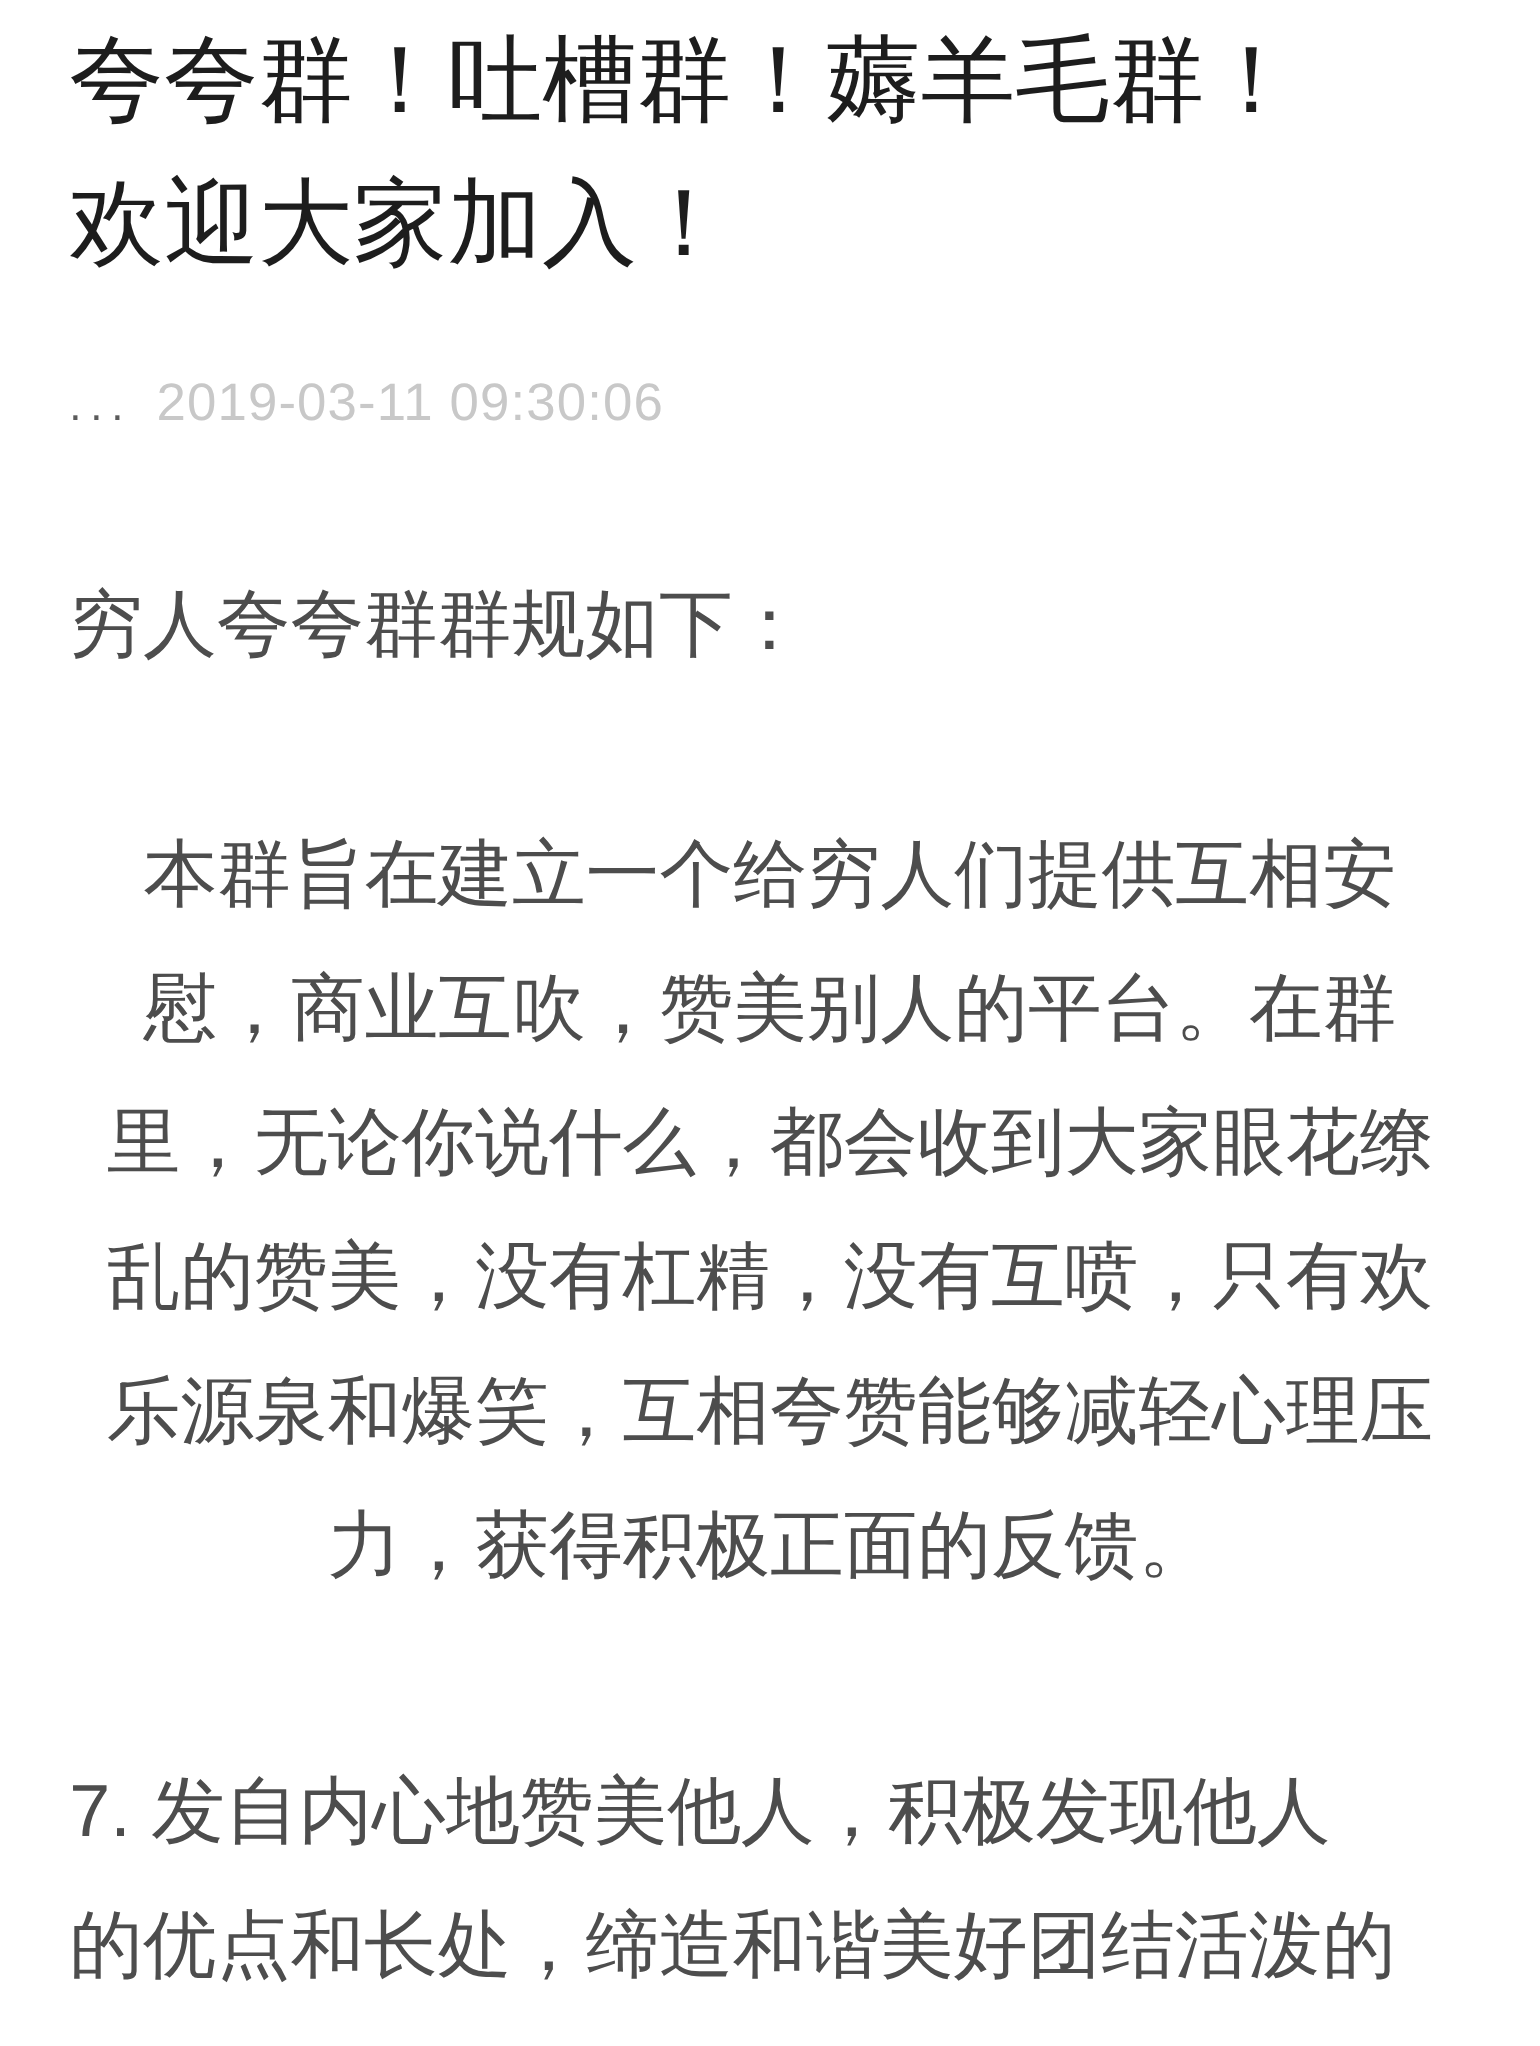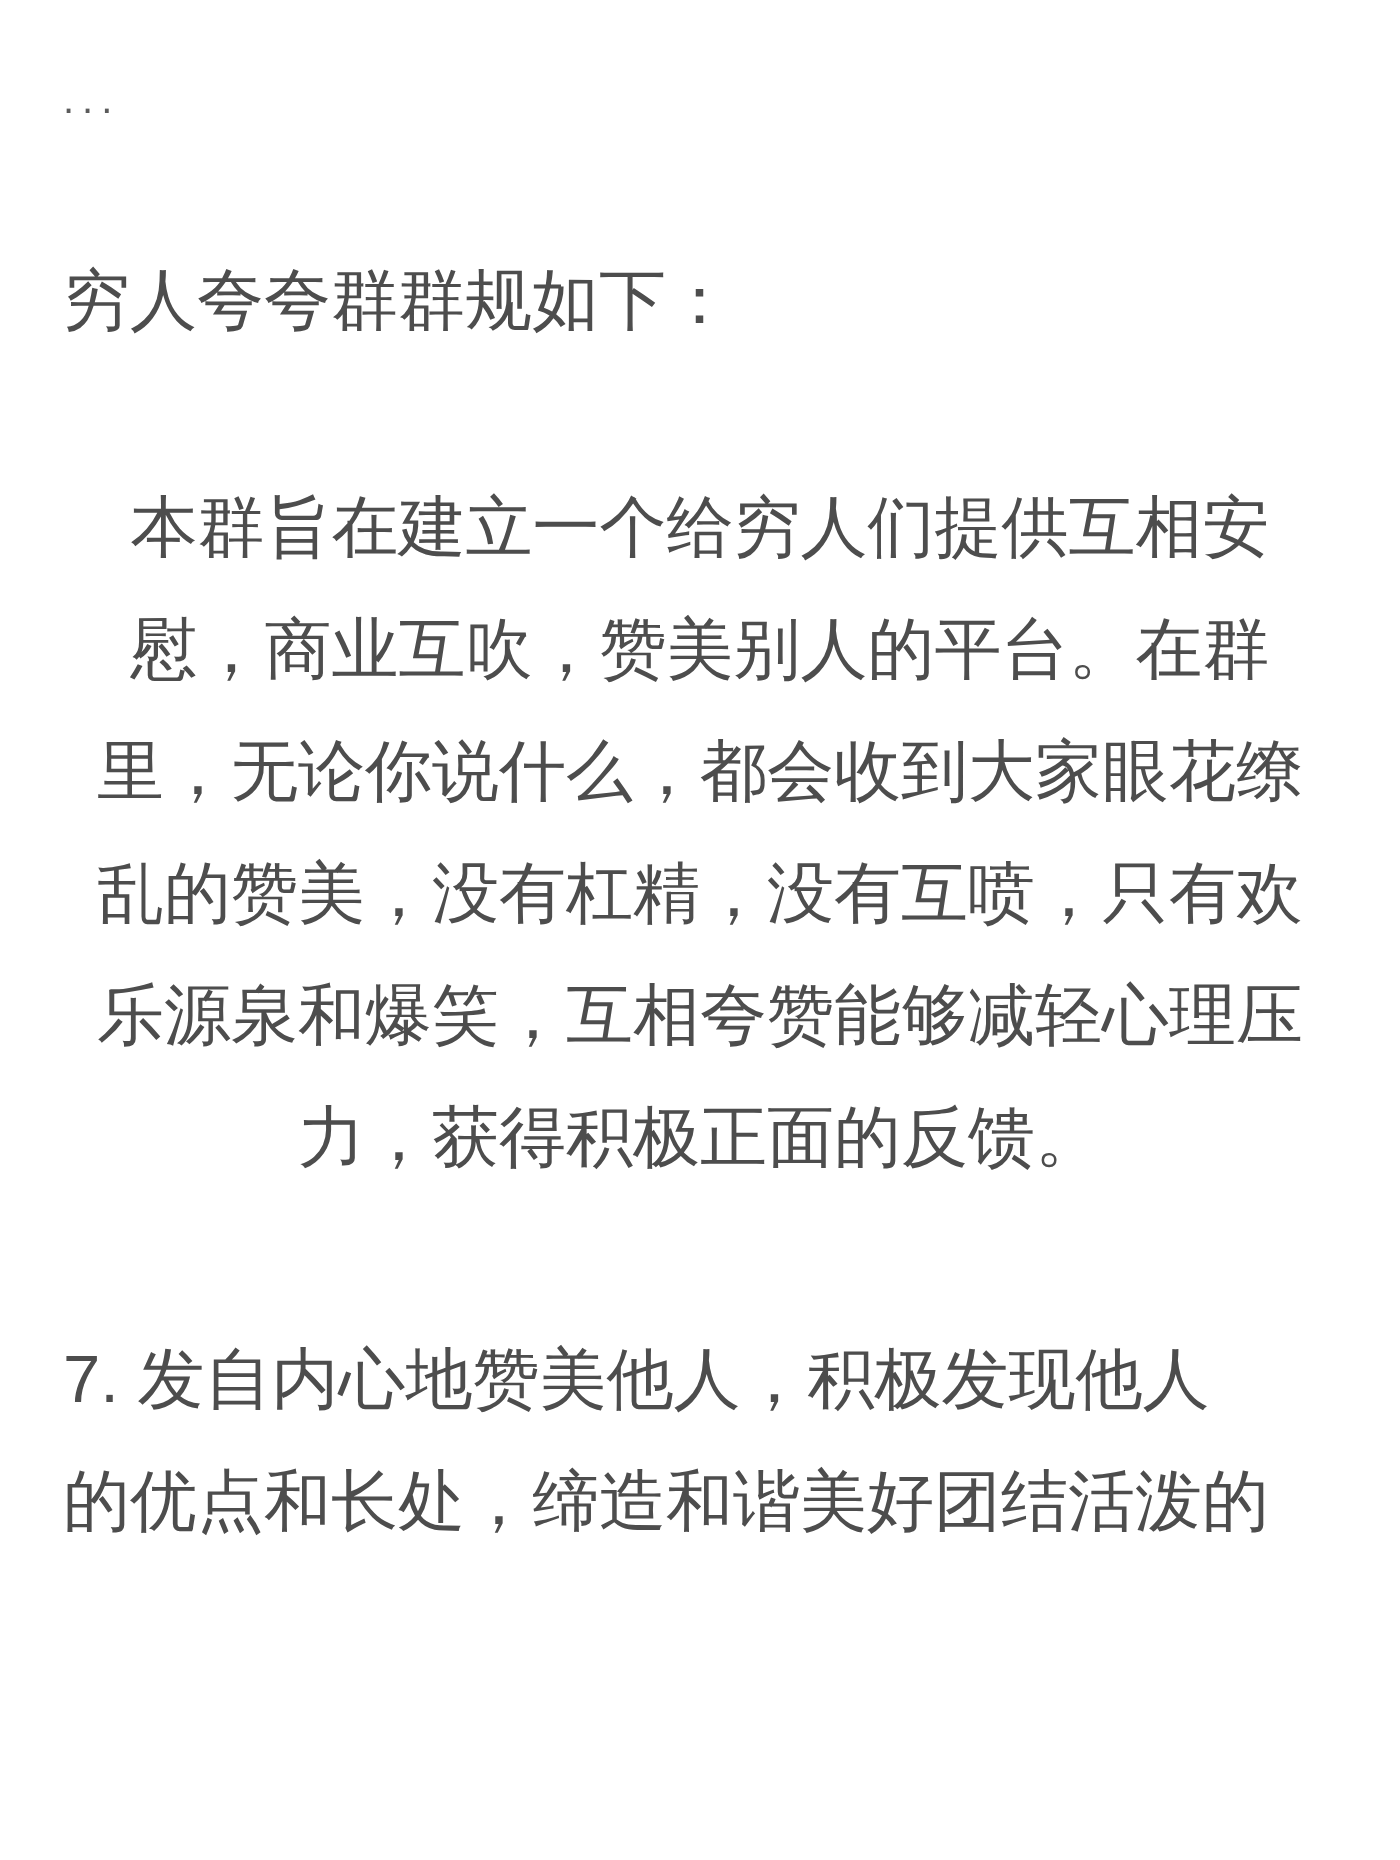--- a/index.html
+++ b/index.html
@@ -70,23 +70,26 @@
   }
   .para.rule {
     margin-top: 120px;
   }
 </style>
 </head>
 <body>
 
 <div class="article">
 
+  <h1 class="post-title">夸夸群！吐槽群！薅羊毛群！
+欢迎大家加入！</h1>
 
   <div class="meta">
     <span class="author-mark">...</span>
+    <span class="timestamp">2019-03-11 09:30:06</span>
   </div>
 
   <p class="rules-heading">穷人夸夸群群规如下：</p>
 
   <p class="para intro">本群旨在建立一个给穷人们提供互相安
 慰，商业互吹，赞美别人的平台。在群
 里，无论你说什么，都会收到大家眼花缭
 乱的赞美，没有杠精，没有互喷，只有欢
 乐源泉和爆笑，互相夸赞能够减轻心理压
 力，获得积极正面的反馈。</p>

